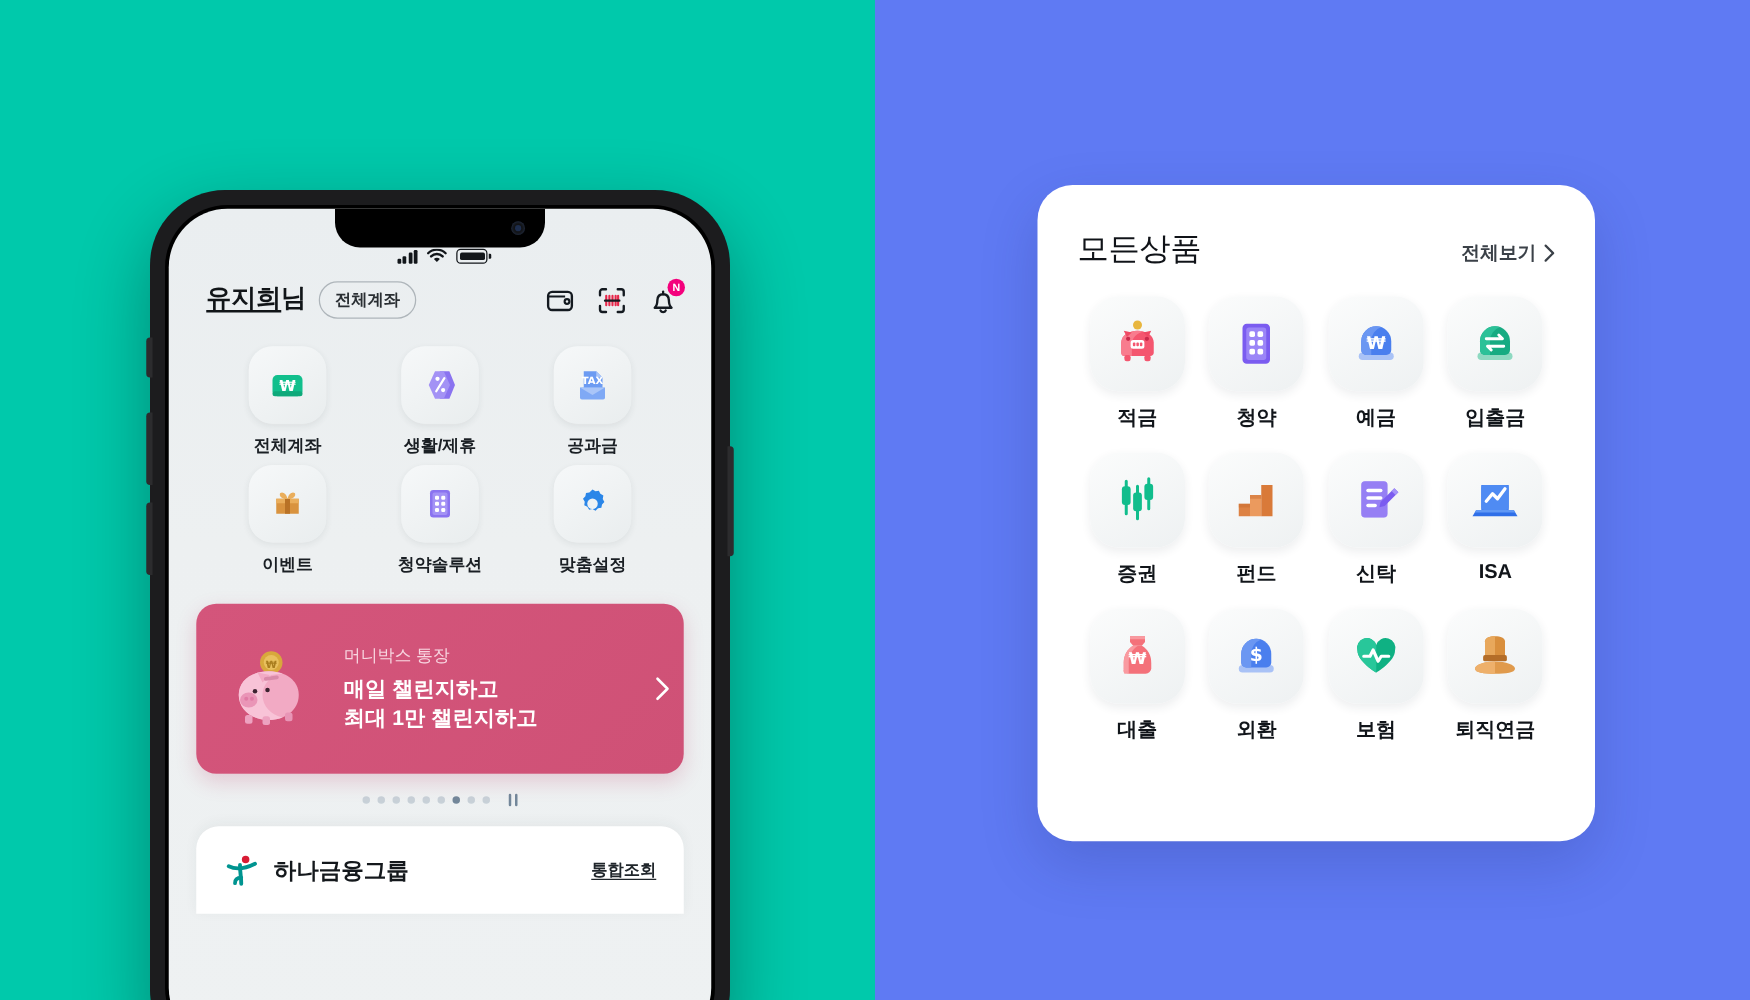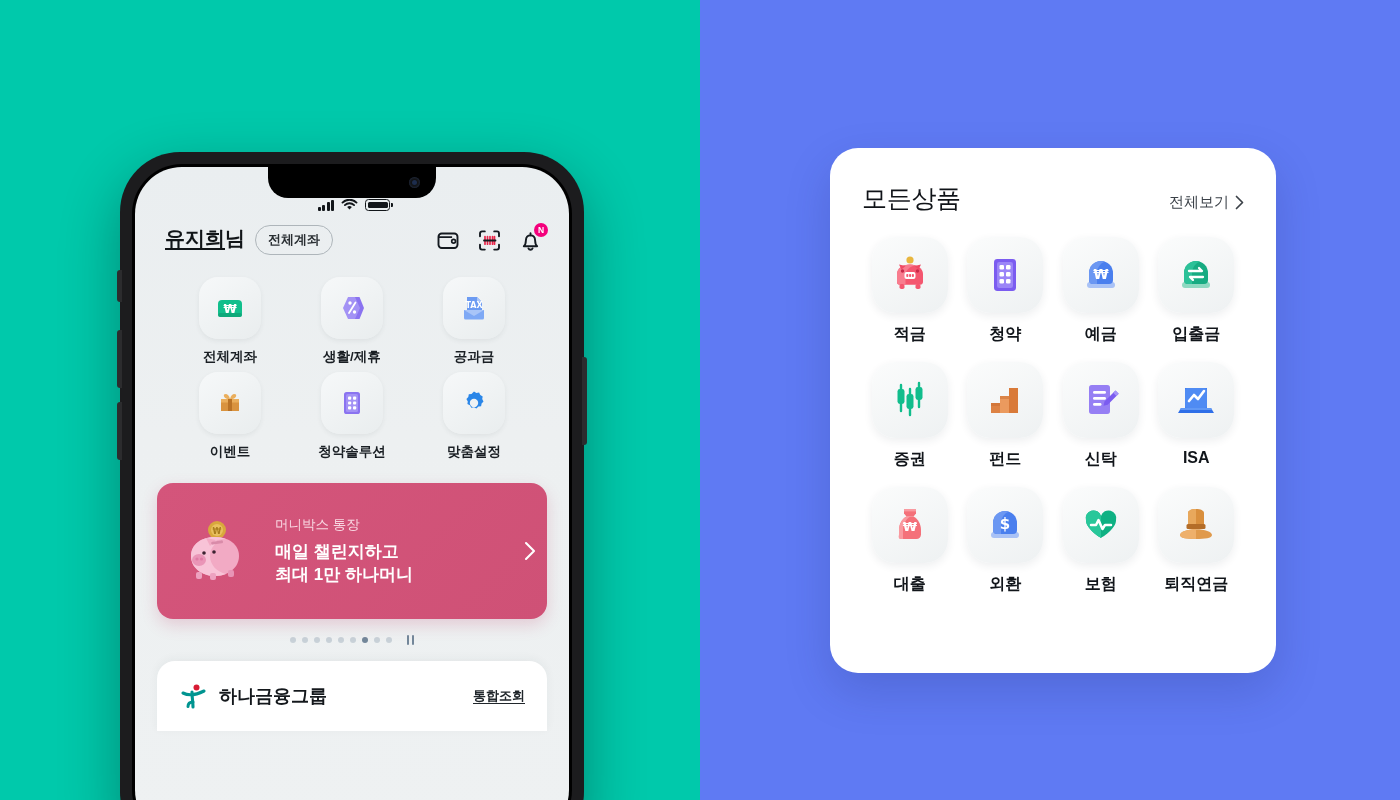--- a/index.html
+++ b/index.html
@@ -177,21 +177,21 @@
     background: #fff; border-radius: 28px;
     box-shadow: 0 18px 46px rgba(30,40,110,.2);
     padding: 34px 32px 30px 32px;
   }
   #products-head {
     display: flex; align-items: baseline; justify-content: space-between;
     margin-bottom: 22px;
   }
   #products-title { font-size: 25px; font-weight: normal; color: #101318; letter-spacing:-.3px; }
   #products-viewall {
-    font-size: 15px; color: #3b4148; display:flex; align-items:center; gap:6px;
+    font-size: 15px; color: #3b4148; display:flex; align-items:center; gap:6px;font-weight:bold;
   }
   #products-grid {
     display: grid; grid-template-columns: repeat(4,1fr);
     row-gap: 17px;
   }
   .pitem { display:flex; flex-direction: column; align-items:center; }
   .ptile {
     width: 76px; height: 76px; border-radius: 23px;
     background: linear-gradient(150deg,#fbfcfc 0%,#eef1f2 100%);
     box-shadow: 0 3px 8px rgba(40,50,60,.08);
@@ -373,21 +373,21 @@
             <circle cx="41" cy="44" r="1.8" fill="#3c2230"></circle>
             <rect x="23" y="64" width="6" height="7" rx="2" fill="#eda2c0"></rect>
             <rect x="37" y="65" width="6" height="7" rx="2" fill="#eda2c0"></rect>
             <rect x="55" y="62" width="6" height="7" rx="2" fill="#e895b6"></rect>
           </svg>
         </div>
         <div id="banner-text">
           <div id="banner-kicker">머니박스 통장</div>
           <div id="banner-title">
             <div>매일 챌린지하고</div>
-            <div>최대 1만 하나머니</div>
+            <div>최대 1만 챌린지하고</div>
           </div>
         </div>
         <div id="banner-chevron">
           <svg width="16" height="22" viewBox="0 0 16 22">
             <path d="M4 3l8 8-8 8" stroke="#fff" stroke-width="2.1" fill="none" stroke-linecap="round" stroke-linejoin="round"></path>
           </svg>
         </div>
       </div>
 
       <div id="pager">

